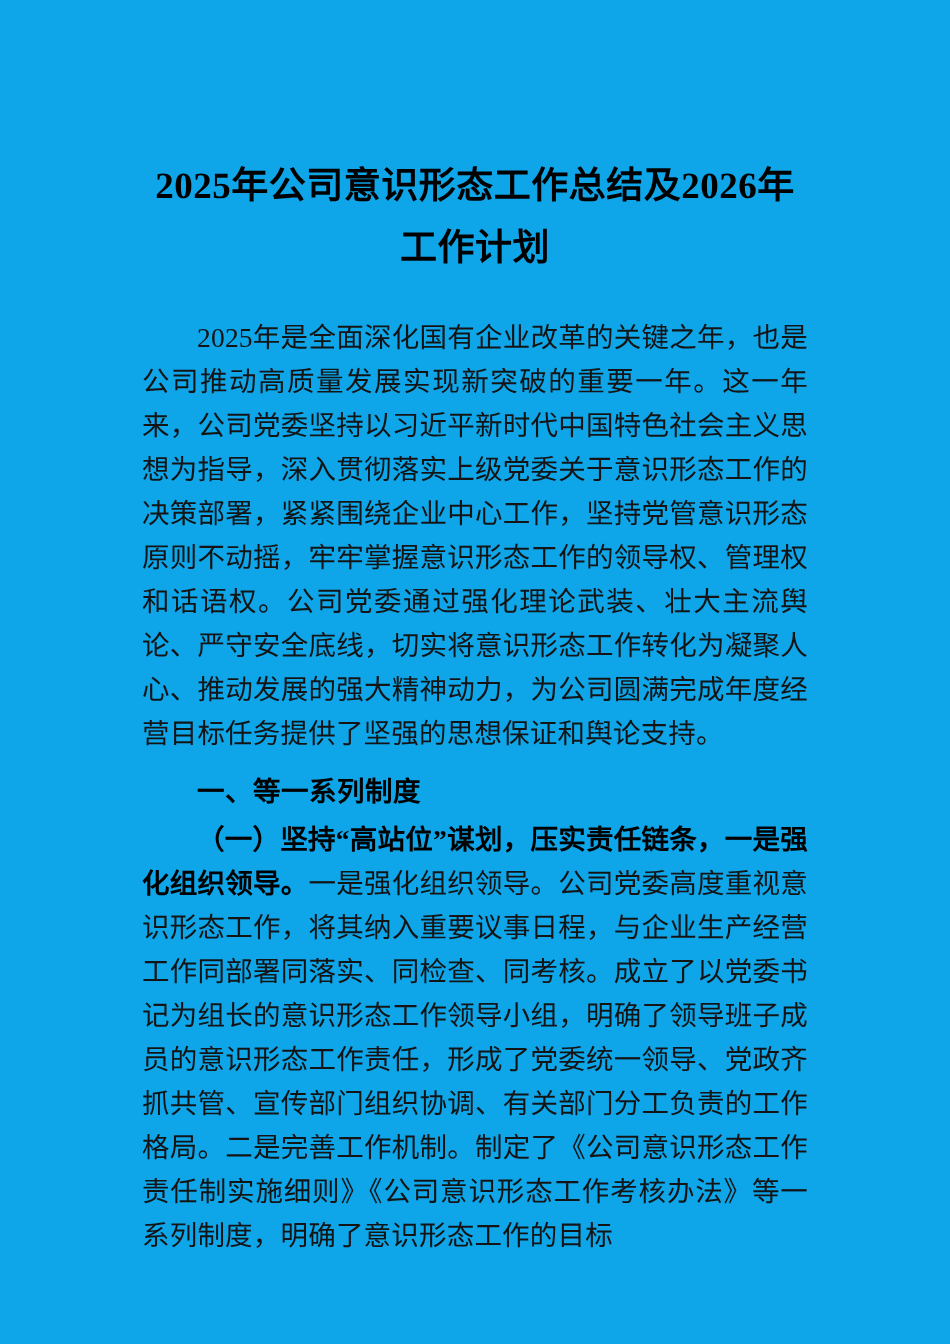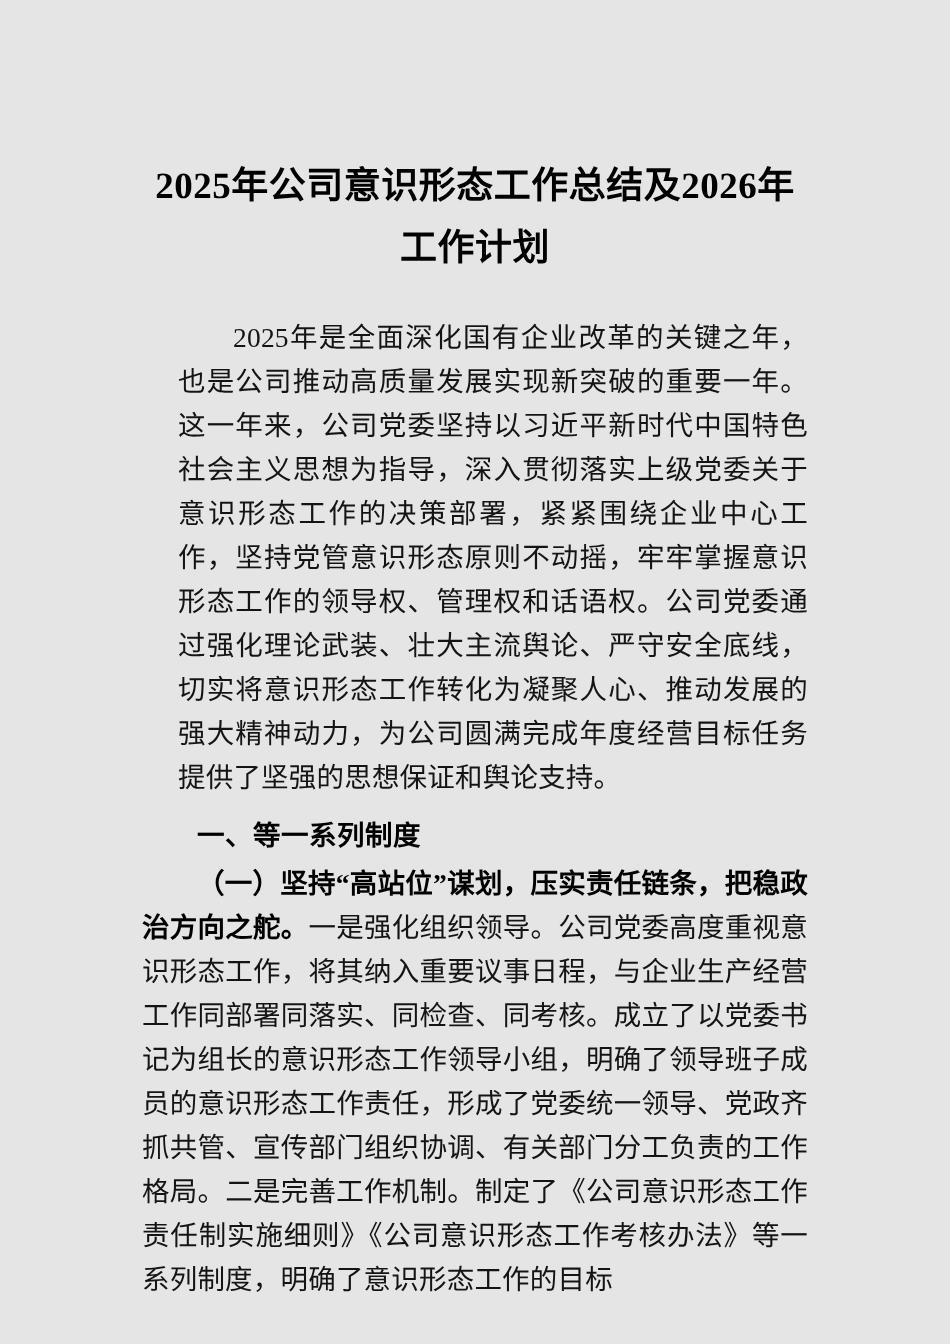--- a/index.html
+++ b/index.html
@@ -6,21 +6,21 @@
   html, body {
     margin: 0;
     padding: 0;
     background: #ffffff;
   }
 
   .page {
     position: relative;
     width: 950px;
     height: 1344px;
-    background: #e5e5e5;
+    background: #0ea5e9;
     margin: 0 auto;
     overflow: hidden;
     box-sizing: border-box;
   }
 
   .page-body {
     position: absolute;
     left: 142px;
     top: 150px;
     width: 666px;
@@ -49,21 +49,20 @@
     text-align: justify;
     text-justify: inter-ideograph;
     text-indent: 2em;
     margin: 0;
     letter-spacing: 0.2px;
     word-break: break-all;
   }
 
   .para.first-para {
     margin-top: 36px;
-    margin-left: 36px;
   }
 
   
   .heading-1 {
     font-family: "Liberation Sans", "DejaVu Sans", sans-serif;
     font-size: 27.5px;
     line-height: 44px;
     font-weight: bold;
     color: #000000;
     text-indent: 2em;
@@ -87,16 +86,16 @@
 
 <div class="page">
   <div class="page-body">
 
     <h1 class="doc-title">2025年公司意识形态工作总结及2026年工作计划</h1>
 
     <p class="para first-para">2025年是全面深化国有企业改革的关键之年，也是公司推动高质量发展实现新突破的重要一年。这一年来，公司党委坚持以习近平新时代中国特色社会主义思想为指导，深入贯彻落实上级党委关于意识形态工作的决策部署，紧紧围绕企业中心工作，坚持党管意识形态原则不动摇，牢牢掌握意识形态工作的领导权、管理权和话语权。公司党委通过强化理论武装、壮大主流舆论、严守安全底线，切实将意识形态工作转化为凝聚人心、推动发展的强大精神动力，为公司圆满完成年度经营目标任务提供了坚强的思想保证和舆论支持。</p>
 
     <p class="heading-1">一、等一系列制度</p>
 
-    <p class="para sub-para"><span class="bold-run">（一）坚持“高站位”谋划，压实责任链条，把稳政治方向之舵。</span><span>一是强化组织领导。公司党委高度重视意识形态工作，将其纳入重要议事日程，与企业生产经营工作同部署同落实、同检查、同考核。成立了以党委书记为组长的意识形态工作领导小组，明确了领导班子成员的意识形态工作责任，形成了党委统一领导、党政齐抓共管、宣传部门组织协调、有关部门分工负责的工作格局。二是完善工作机制。制定了《公司意识形态工作责任制实施细则》《公司意识形态工作考核办法》等一系列制度，明确了意识形态工作的目标</span></p>
+    <p class="para sub-para"><span class="bold-run">（一）坚持“高站位”谋划，压实责任链条，一是强化组织领导。</span><span>一是强化组织领导。公司党委高度重视意识形态工作，将其纳入重要议事日程，与企业生产经营工作同部署同落实、同检查、同考核。成立了以党委书记为组长的意识形态工作领导小组，明确了领导班子成员的意识形态工作责任，形成了党委统一领导、党政齐抓共管、宣传部门组织协调、有关部门分工负责的工作格局。二是完善工作机制。制定了《公司意识形态工作责任制实施细则》《公司意识形态工作考核办法》等一系列制度，明确了意识形态工作的目标</span></p>
 
   </div>
 </div>
 
 </body></html>

